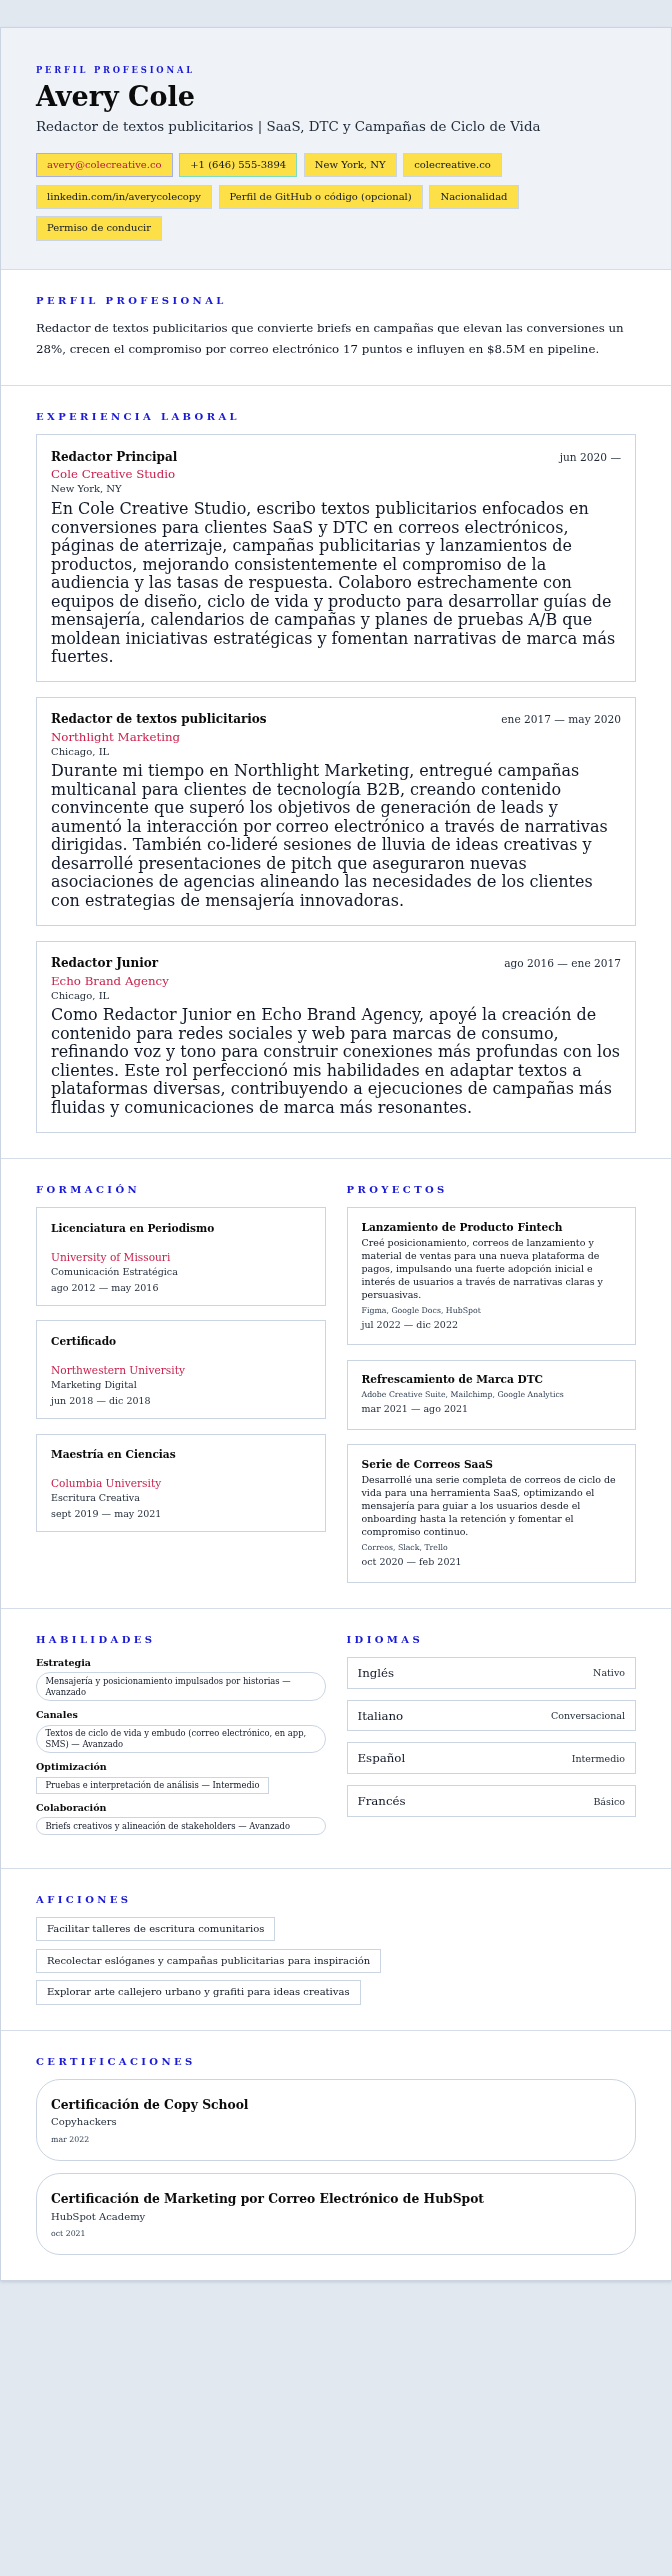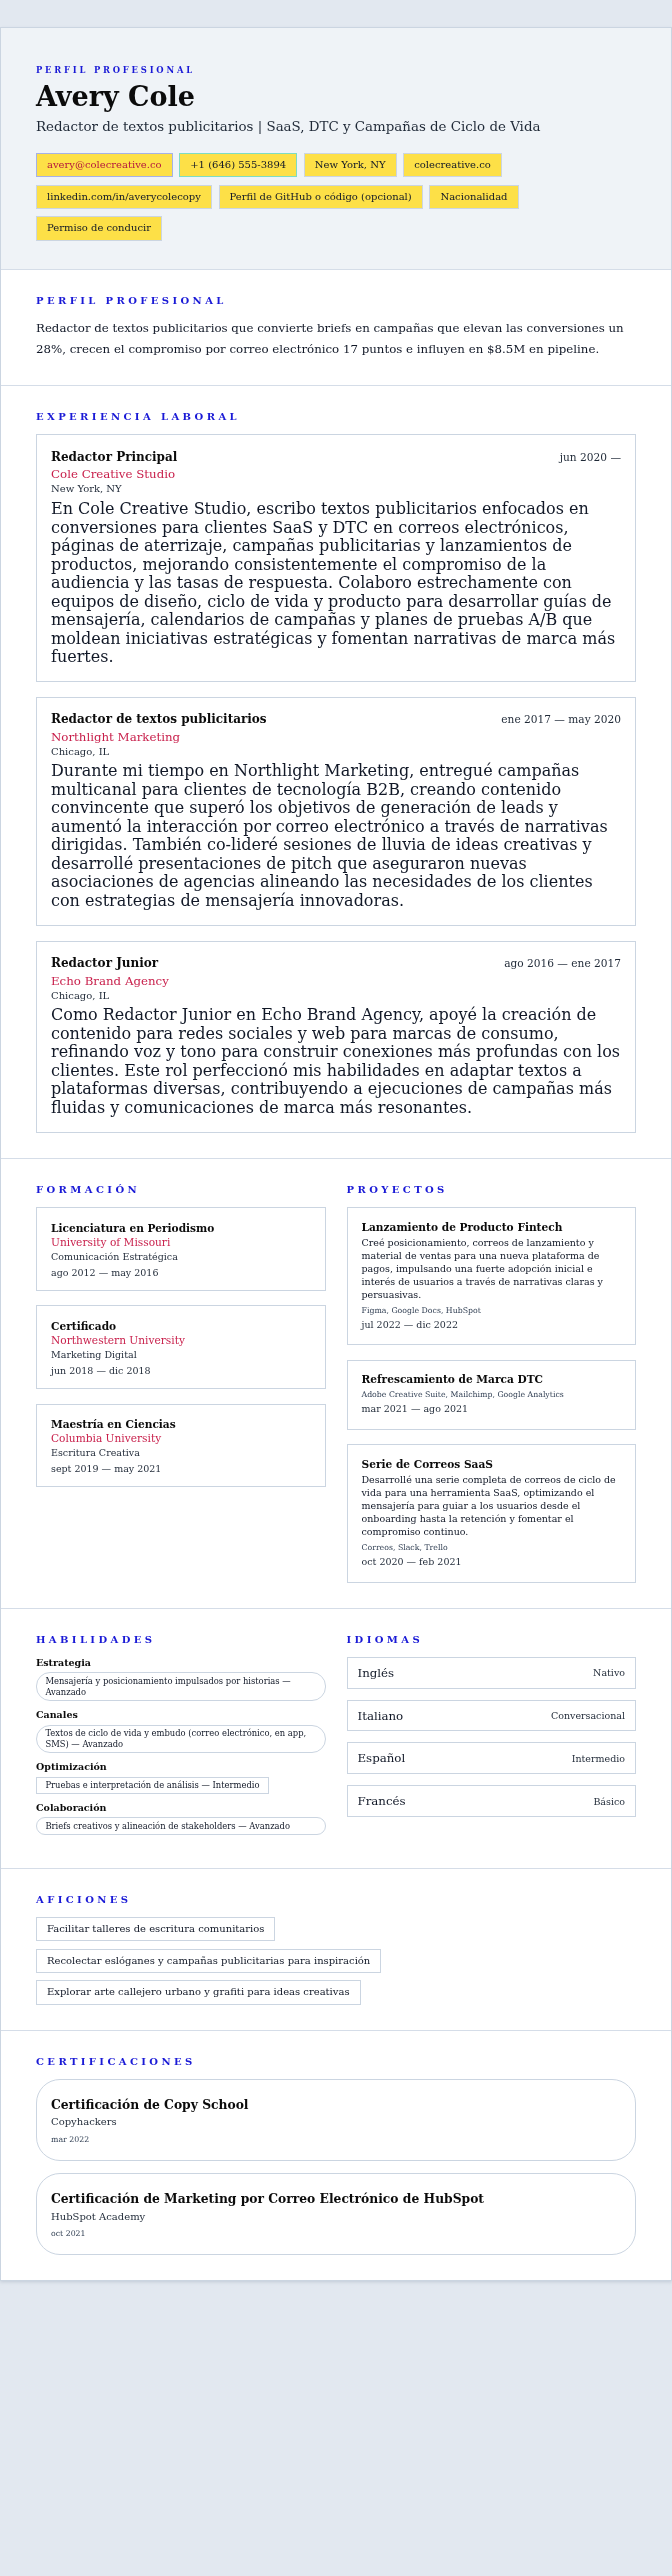--- a/index.html
+++ b/index.html
@@ -59,21 +59,21 @@
   .exp-title { font-size: 12px; font-weight: bold; color: #0b0b0b; }
   .exp-dates { font-size: 10.6px; color: #1f2937; padding-top: 1.1px; }
   .exp-company { font-size: 11.8px; color: #c81e4a; margin-top: 3.4px; }
   .exp-loc { font-size: 10px; color: #1f2937; margin-top: 2.2px; }
   .exp-desc { font-size: 16px; line-height: 18.5px; color: #111827; margin-top: 5.6px; }
 
   .two-col { display: flex; gap: 21px; }
   .col { flex: 1; min-width: 0; }
   .edu-card { margin-bottom: 14.6px; padding: 13.4px 14px 12.3px; }
   .edu-degree { font-size: 10.6px; font-weight: bold; color: #0b0b0b; }
-  .edu-school { font-size: 10.6px; color: #c81e4a; margin-top: 2px; }
+  .edu-school { font-size: 10.6px; color: #c81e4a; margin-top: 17px; }
   .edu-field { font-size: 9.5px; color: #1f2937; margin-top: 3.4px; }
   .edu-dates { font-size: 9.5px; color: #1f2937; margin-top: 4.5px; }
 
   .proj-card { margin-bottom: 14.6px; padding: 12.3px 14px 14.6px; }
   .proj-card:last-child { margin-bottom: 0; }
   .proj-title { font-size: 10.6px; font-weight: bold; color: #0b0b0b; margin-bottom: 3.4px; }
   .proj-desc { font-size: 9.5px; line-height: 13px; color: #111827; }
   .proj-tools { font-size: 7.8px; color: #334155; margin-top: 4.5px; line-height: 10px; }
   .proj-dates { font-size: 9.5px; color: #1f2937; margin-top: 3.4px; }
 

